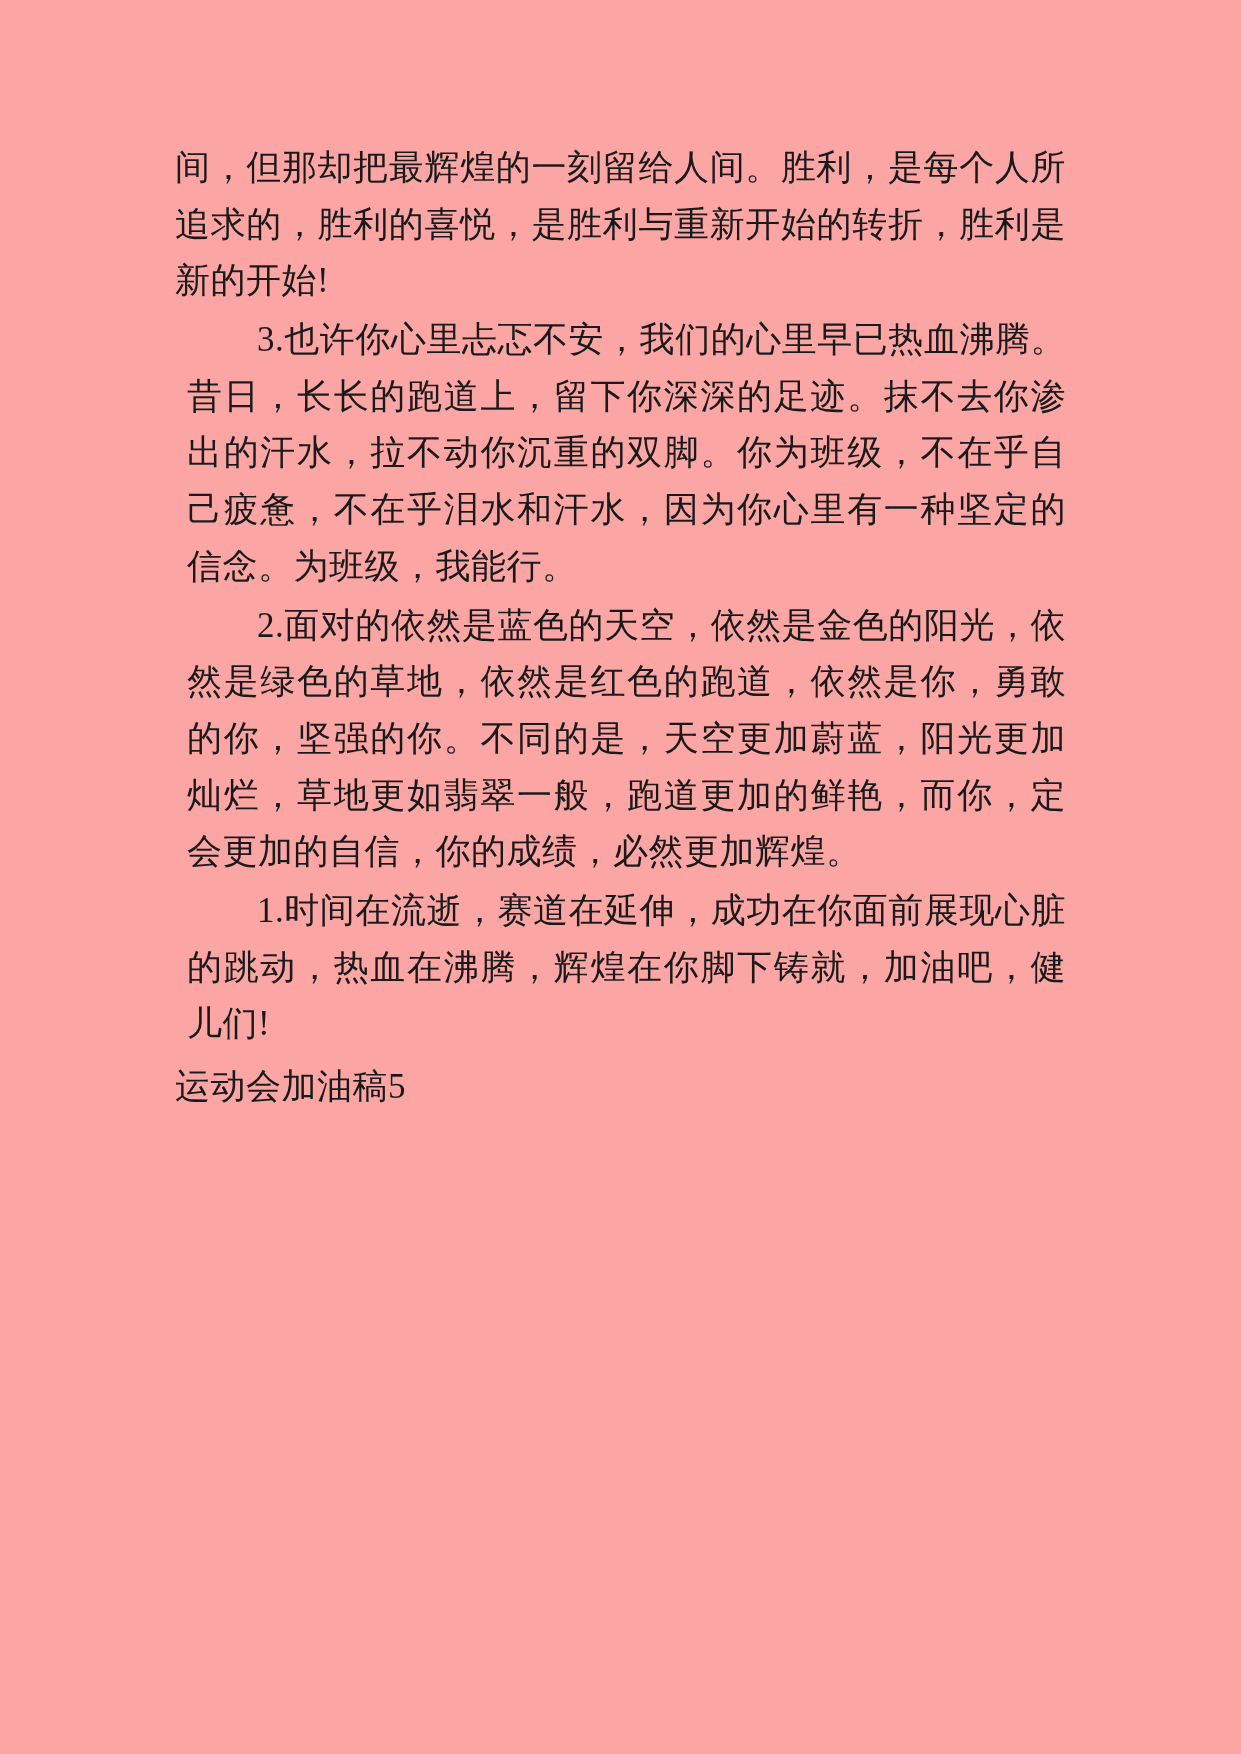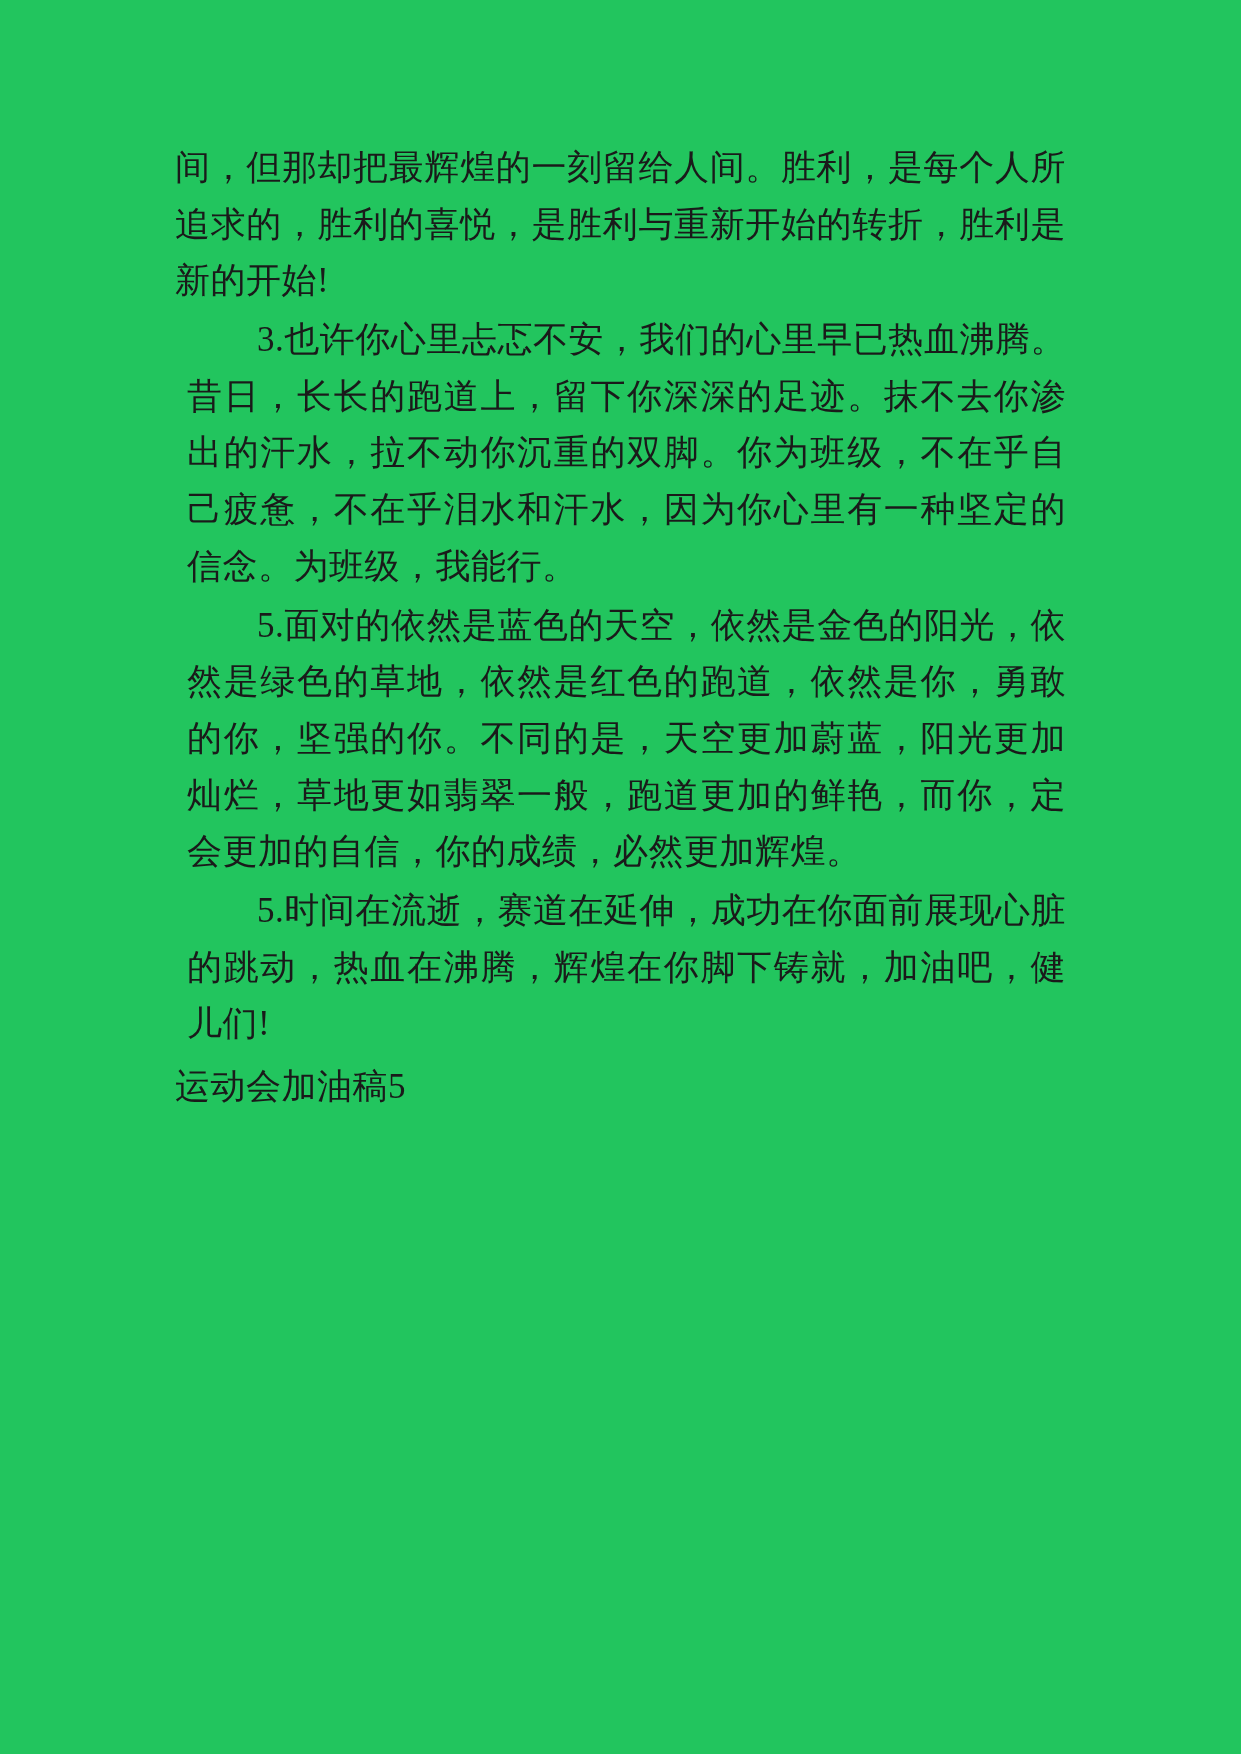--- a/index.html
+++ b/index.html
@@ -13,21 +13,21 @@
     font-family: "Liberation Serif", "DejaVu Serif", serif;
     color: #1a1a1a;
     overflow: hidden;
   }
   .page {
     position: relative;
     width: 1241px;
     height: 1754px;
     box-sizing: border-box;
     padding: 140px 175px 60px 175px;
-    background: #22c55e;
+    background: #fca5a5;
   }
   .doc-body {
     font-size: 35px;
     line-height: 1.62;
     letter-spacing: 0.5px;
     text-align: justify;
     text-justify: inter-ideograph;
   }
   p.para {
     margin: 0 0 2px 12px;
@@ -45,21 +45,21 @@
 </head>
 <body>
 
 <div class="page">
   <div class="doc-body">
 
     <p class="cont">间，但那却把最辉煌的一刻留给人间。胜利，是每个人所追求的，胜利的喜悦，是胜利与重新开始的转折，胜利是新的开始!</p>
 
     <p class="para">3.也许你心里忐忑不安，我们的心里早已热血沸腾。昔日，长长的跑道上，留下你深深的足迹。抹不去你渗出的汗水，拉不动你沉重的双脚。你为班级，不在乎自己疲惫，不在乎泪水和汗水，因为你心里有一种坚定的信念。为班级，我能行。</p>
 
-    <p class="para">5.面对的依然是蓝色的天空，依然是金色的阳光，依然是绿色的草地，依然是红色的跑道，依然是你，勇敢的你，坚强的你。不同的是，天空更加蔚蓝，阳光更加灿烂，草地更如翡翠一般，跑道更加的鲜艳，而你，定会更加的自信，你的成绩，必然更加辉煌。</p>
+    <p class="para">2.面对的依然是蓝色的天空，依然是金色的阳光，依然是绿色的草地，依然是红色的跑道，依然是你，勇敢的你，坚强的你。不同的是，天空更加蔚蓝，阳光更加灿烂，草地更如翡翠一般，跑道更加的鲜艳，而你，定会更加的自信，你的成绩，必然更加辉煌。</p>
 
-    <p class="para">5.时间在流逝，赛道在延伸，成功在你面前展现心脏的跳动，热血在沸腾，辉煌在你脚下铸就，加油吧，健儿们!</p>
+    <p class="para">1.时间在流逝，赛道在延伸，成功在你面前展现心脏的跳动，热血在沸腾，辉煌在你脚下铸就，加油吧，健儿们!</p>
 
     <p class="heading">运动会加油稿5</p>
 
 
   </div>
 </div>
 
 </body></html>

